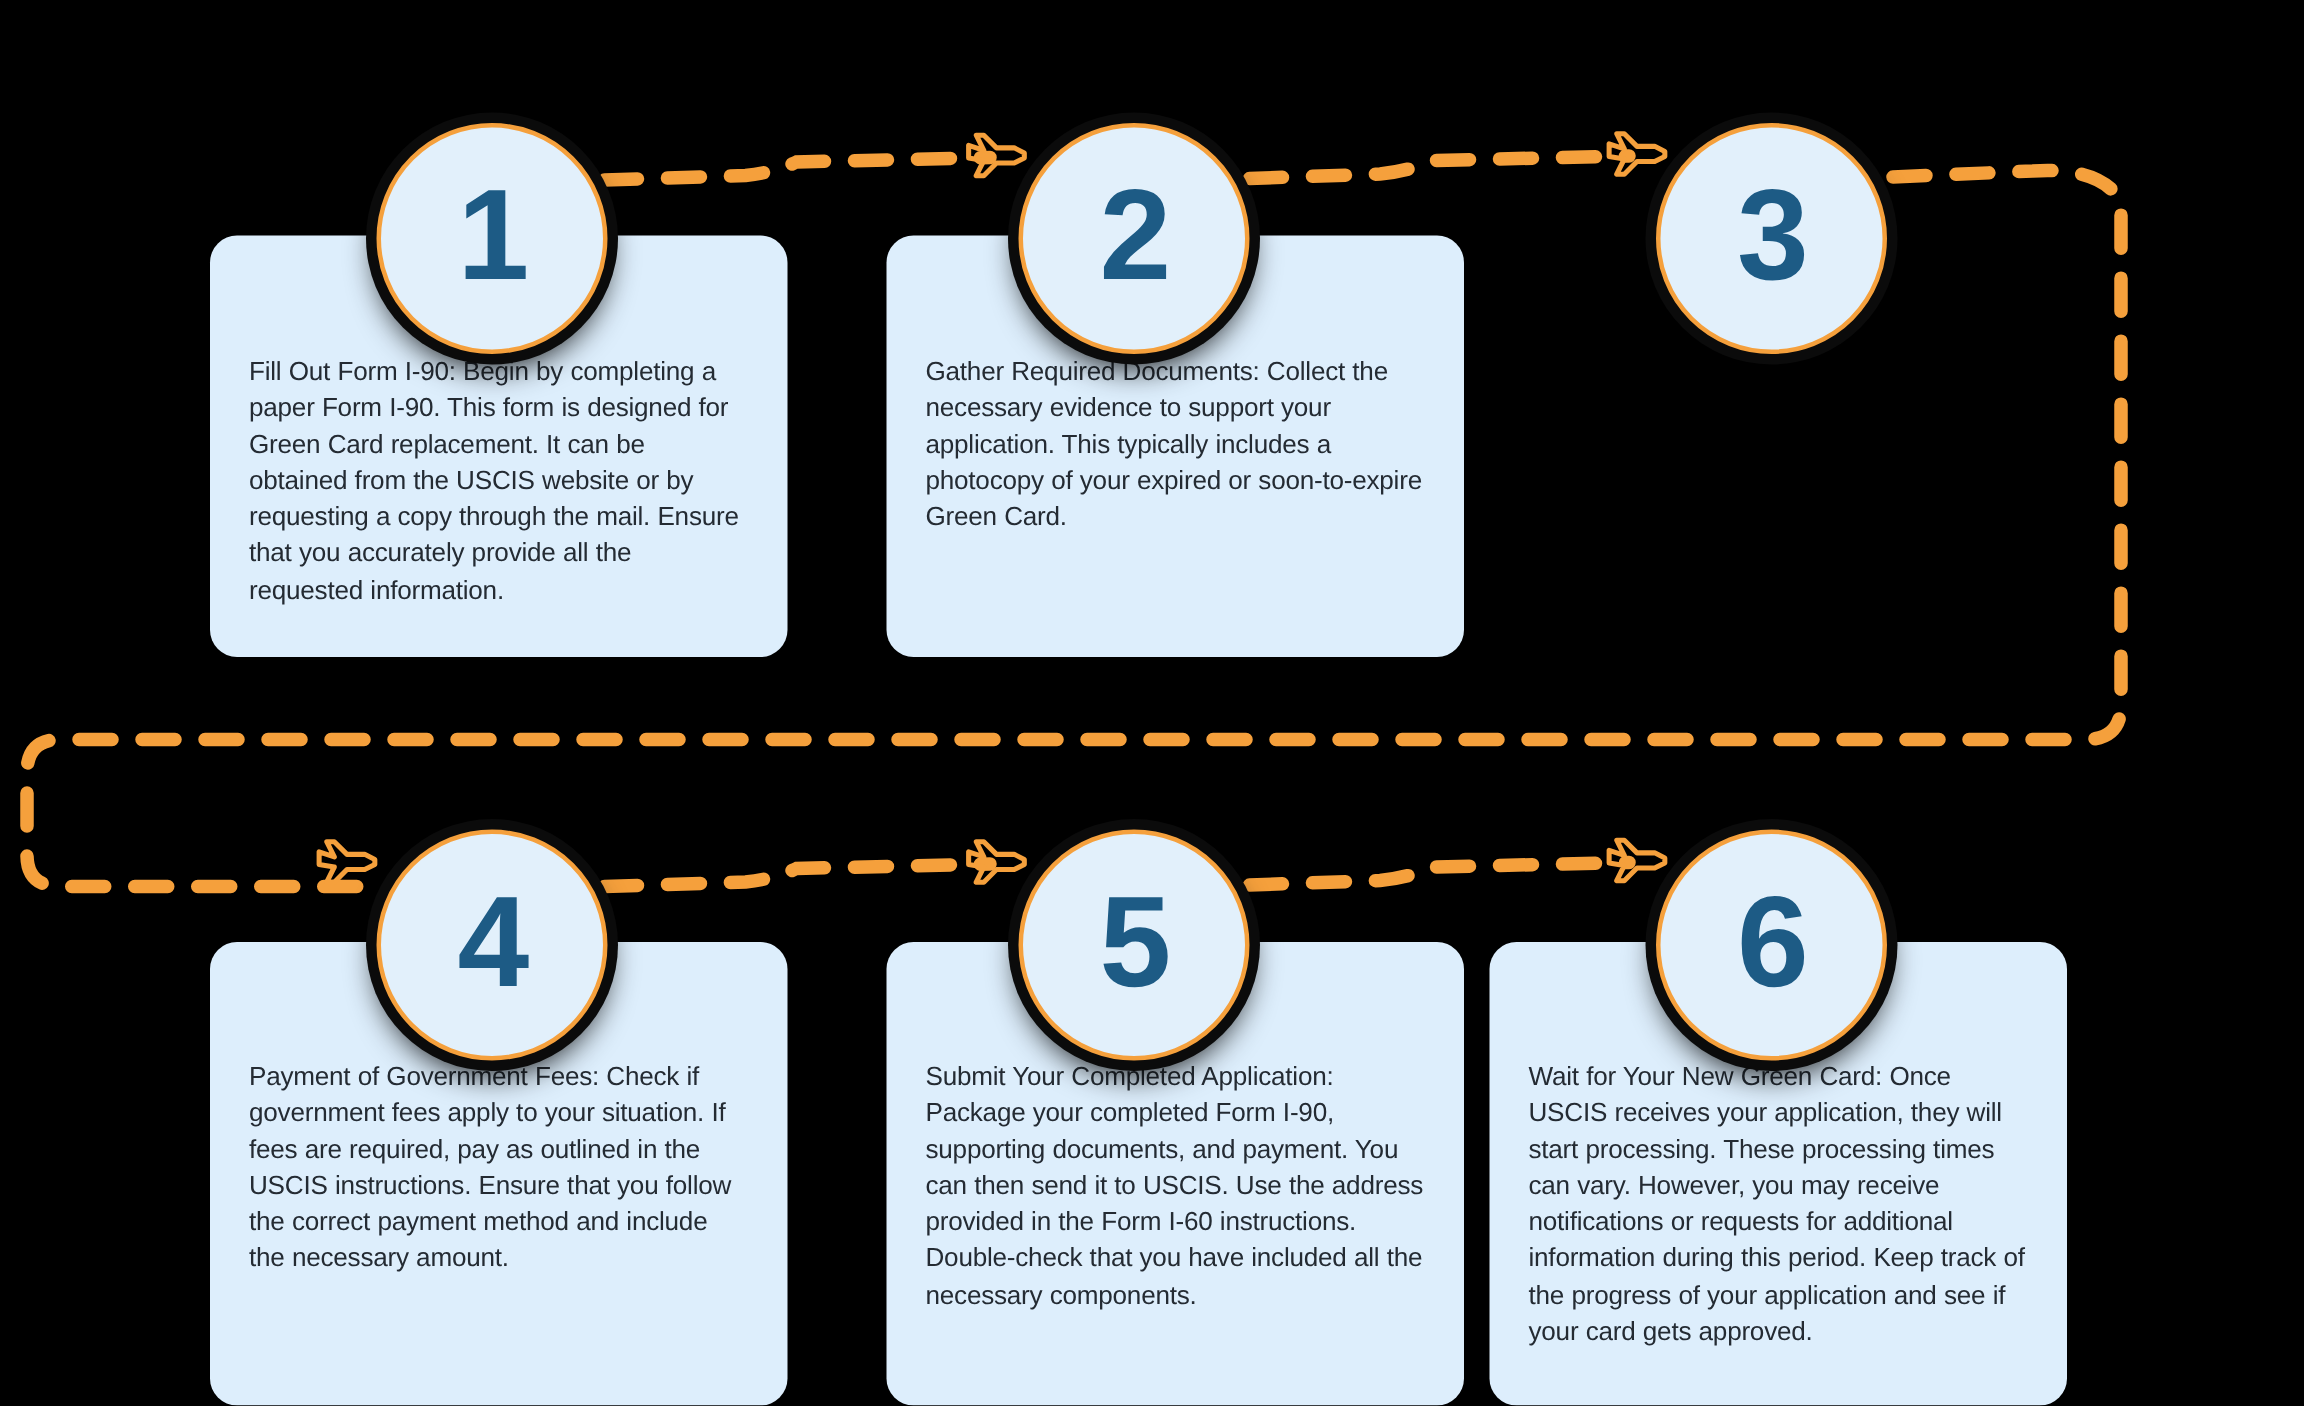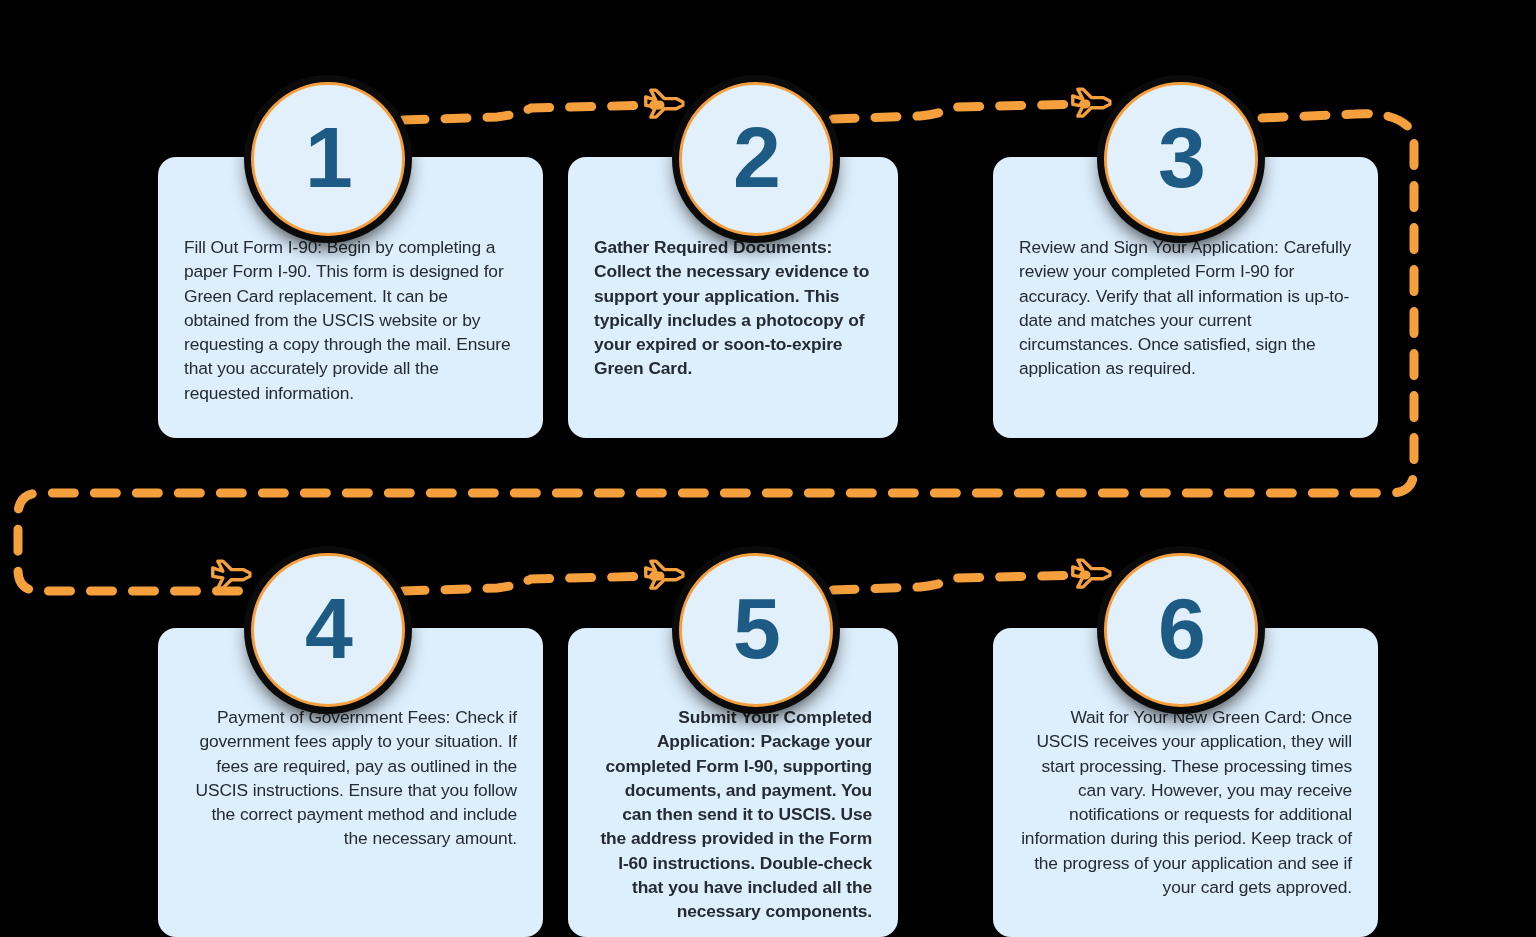--- a/index.html
+++ b/index.html
@@ -31,37 +31,37 @@
   
   .step-card {
     position: absolute;
     background: #ddeefc;
     border-radius: 18px;
     z-index: 2;
   }
   .step-card.row1 { top: 157px; height: 281px; }
   .step-card.row2 { top: 628px; height: 309px; }
 
-  .col1 { left: 140px; width: 385px; margin-left: 18px; }
-  .col2 { left: 568px; width: 330px; font-weight: bold; }
+  .col1 { left: 140px; width: 385px; }
+  .col2 { left: 591px; width: 385px; }
   .col3 { left: 993px; width: 385px; }
 
   .card-text {
     position: absolute;
     left: 26px;
     right: 26px;
     top: 78px;
     font-family: "Liberation Sans", sans-serif;
     font-size: 17.4px;
     line-height: 24.3px;
     color: #242b33;
     letter-spacing: -0.15px;
     word-spacing: 0.2px;
   }
-  .step-card.row2 .card-text { top: 77px; text-align: right; }
+  .step-card.row2 .card-text { top: 77px; }
 
   
   .step-circle {
     position: absolute;
     width: 154px;
     height: 154px;
     border-radius: 50%;
     background: #e2f0fb;
     border: 3.5px solid #f5a03c;
     z-index: 3;
@@ -120,23 +120,20 @@
   </svg>
 
   <div class="step-card row1 col1">
     <div class="card-text">Fill Out Form I-90: Begin by completing a paper Form I-90. This form is designed for Green Card replacement. It can be obtained from the USCIS website or by requesting a copy through the mail. Ensure that you accurately provide all the requested information.</div>
   </div>
 
   <div class="step-card row1 col2">
     <div class="card-text">Gather Required Documents: Collect the necessary evidence to support your application. This typically includes a photocopy of your expired or soon-to-expire Green Card.</div>
   </div>
 
-  <div class="step-card row1 col3">
-    <div class="card-text">Review and Sign Your Application: Carefully review your completed Form I-90 for accuracy. Verify that all information is up-to-date and matches your current circumstances. Once satisfied, sign the application as required.</div>
-  </div>
 
   <div class="step-circle row1 circ1">
     <span class="step-number">1</span>
   </div>
   <div class="step-circle row1 circ2">
     <span class="step-number">2</span>
   </div>
   <div class="step-circle row1 circ3">
     <span class="step-number">3</span>
   </div>

